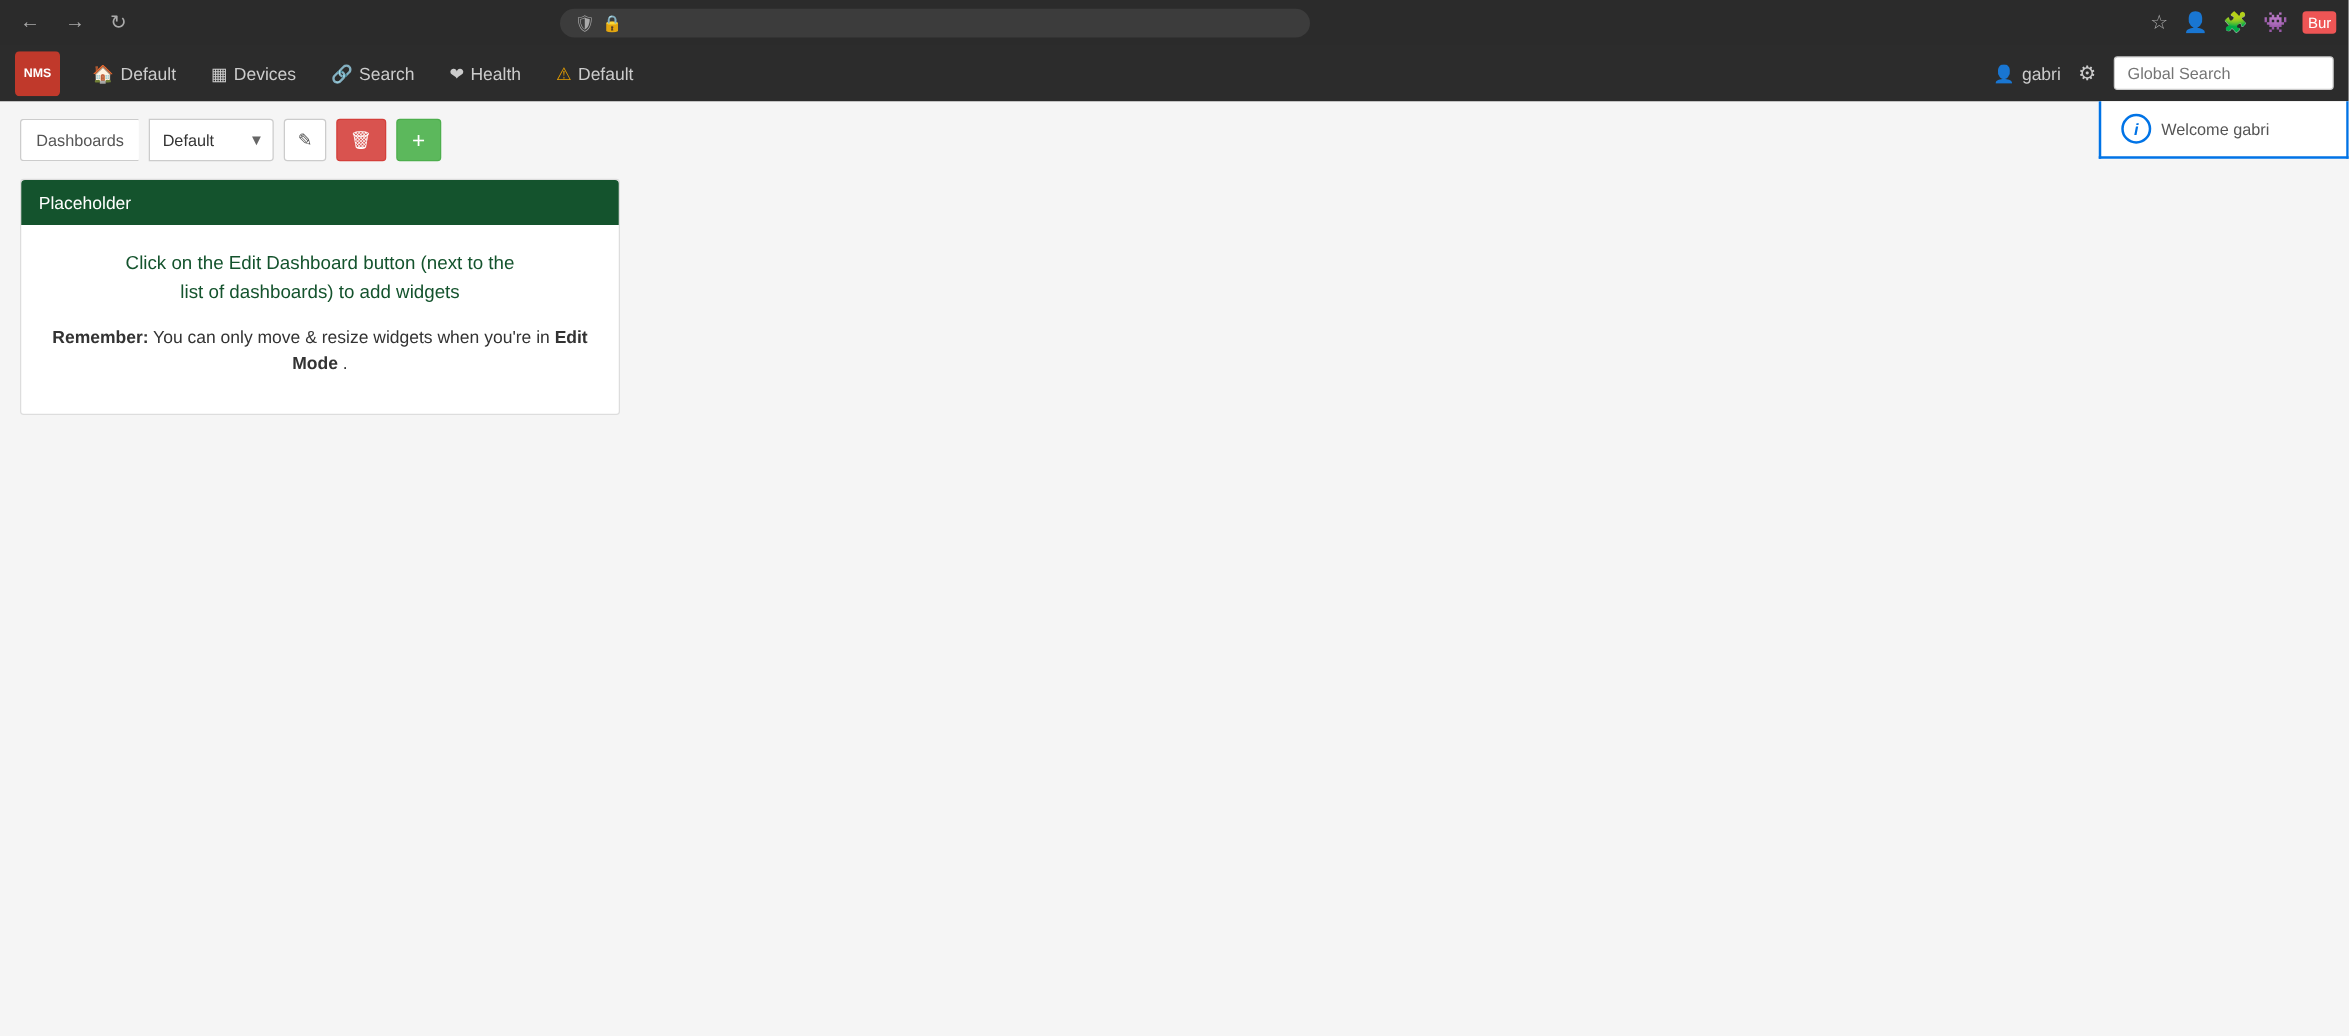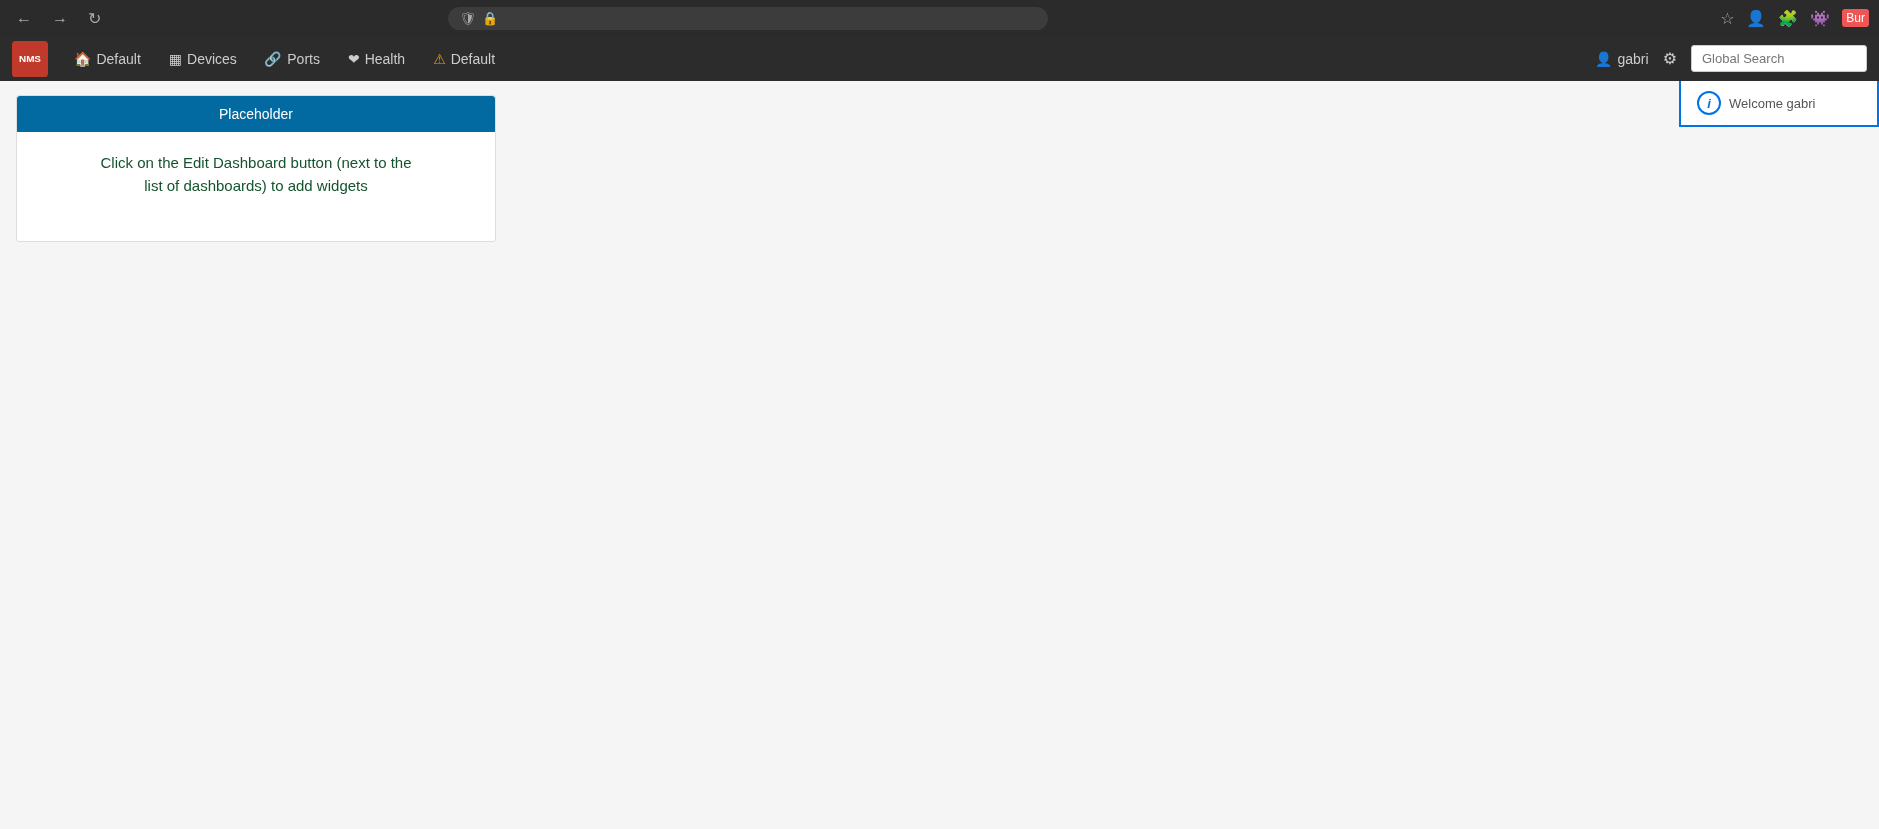--- a/index.html
+++ b/index.html
@@ -242,23 +242,23 @@
     }
 
     
     .placeholder-card {
       background: #fff;
       border: 1px solid #ddd;
       border-radius: 3px;
       width: 480px;
     }
     .placeholder-header {
-      background: #0369a1;
+      background: #14532d;
       color: #fff;
-      text-align: center;
+      text-align: left;
       padding: 10px 14px;
       font-size: 14px;
       font-weight: normal;
       border-radius: 3px 3px 0 0;
     }
     .placeholder-body {
       padding: 20px 24px 30px;
       text-align: center;
     }
     .placeholder-main-text {
@@ -317,21 +317,21 @@
   <a class="nav-link">
     <span class="nav-icon">🏠</span>
     <span>Default</span>
   </a>
   <a class="nav-link">
     <span class="nav-icon">▦</span>
     <span>Devices</span>
   </a>
   <a class="nav-link">
     <span class="nav-icon">🔗</span>
-    <span>Ports</span>
+    <span>Search</span>
   </a>
   <a class="nav-link">
     <span class="nav-icon">❤</span>
     <span>Health</span>
   </a>
   <a class="nav-link">
     <span class="alerts-icon">⚠</span>
     <span>Default</span>
   </a>
 
@@ -345,25 +345,49 @@
   </div>
 
   <div class="welcome-popup">
     <div class="welcome-info-icon">i</div>
     <span>Welcome gabri</span>
   </div>
 </nav>
 
 <div class="main-content">
 
+  <div class="dashboard-toolbar">
+    <span class="dashboards-label">Dashboards</span>
+    <div class="dashboard-select-wrapper">
+      <select class="dashboard-select">
+        <option>Default</option>
+      </select>
+      <span class="select-arrow">▼</span>
+    </div>
+    <button class="edit-btn">
+      <span>✎</span>
+    </button>
+    <button class="delete-btn">
+      <span>🗑</span>
+    </button>
+    <button class="add-btn">
+      <span>+</span>
+    </button>
+  </div>
 
   <div class="placeholder-card">
     <div class="placeholder-header">
       <span>Placeholder</span>
     </div>
     <div class="placeholder-body">
       <p class="placeholder-main-text">
         Click on the Edit Dashboard button (next to the<br>list of dashboards) to add widgets
       </p>
+      <p class="placeholder-hint">
+        <strong>Remember:</strong>
+        <span> You can only move &amp; resize widgets when you're in </span>
+        <strong class="edit-mode-text">Edit Mode</strong>
+        <span>.</span>
+      </p>
     </div>
   </div>
 
 </div>
 
 </body></html>

